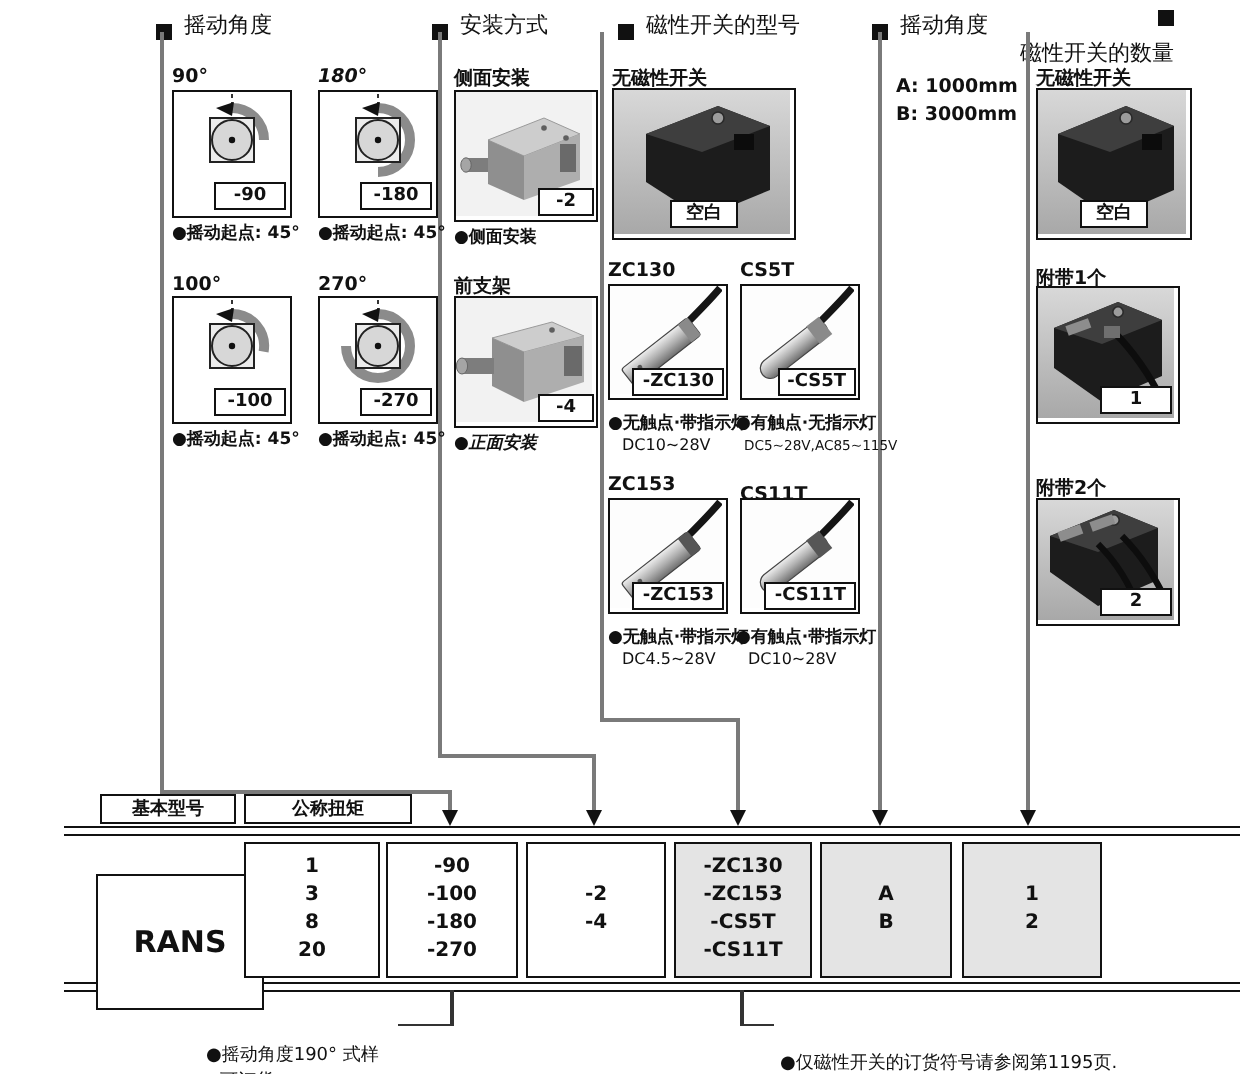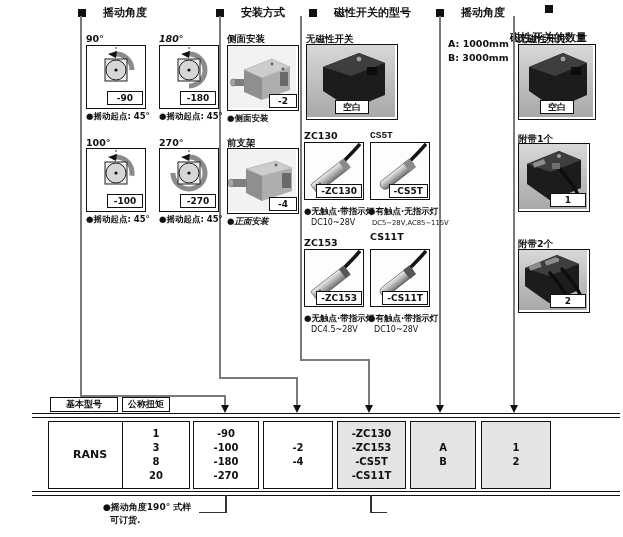--- a/index.html
+++ b/index.html
@@ -1,19 +1,19 @@
 <!DOCTYPE html>
 <html><head>
 <meta charset="utf-8">
 <style>
   html,body{margin:0;padding:0;background:#ffffff;}
   .canvas{position:relative;width:623px;height:537px;background:#fff;
           font-family:"DejaVu Sans","Liberation Sans",sans-serif;color:#111;overflow:hidden;}
-  .colhead{position:absolute;top:5px;display:flex;align-items:center;gap:17px;
-           font-size:11px;font-weight:bold;white-space:nowrap;}
+  .colhead{position:absolute;top:5px;display:flex;align-items:flex-end;gap:6px;
+           font-size:11px;font-weight:normal;white-space:nowrap;}
   .sq{width:8px;height:8px;background:#111;display:inline-block;flex:0 0 auto;}
   .vline{position:absolute;width:2px;background:#7a7a7a;}
   .hline{position:absolute;height:2px;background:#7a7a7a;}
   .arrow{position:absolute;width:0;height:0;border-left:4px solid transparent;
          border-right:4px solid transparent;border-top:8px solid #111;}
   .optlabel{position:absolute;font-size:9.5px;font-weight:bold;white-space:nowrap;}
   .optbox{position:absolute;border:1px solid #111;background:#fff;}
   .codebox{position:absolute;border:1px solid #111;background:#fff;font-size:9px;
            font-weight:bold;text-align:center;line-height:12px;padding:0 4px;white-space:nowrap;}
   .note{position:absolute;font-size:8.5px;font-weight:bold;white-space:nowrap;}
@@ -21,21 +21,21 @@
   .volt.small{font-size:6.8px;}
   .cell{position:absolute;top:421px;height:68px;border:1.5px solid #111;background:#fff;
         display:flex;flex-direction:column;align-items:center;justify-content:center;
         font-size:10px;font-weight:bold;line-height:14px;box-sizing:border-box;}
   .cell.shaded{background:#e4e4e4;}
   .dline{position:absolute;left:32px;width:588px;height:3px;
          border-top:1.5px solid #111;border-bottom:1.5px solid #111;}
   .thead{position:absolute;top:397px;height:15px;border:1px solid #111;font-size:9px;
          font-weight:bold;display:flex;align-items:center;justify-content:center;box-sizing:border-box;}
   .fline{position:absolute;background:#333;}
-  .foot{position:absolute;font-size:9px;font-weight:bold;white-space:nowrap;}
+  .foot{position:absolute;font-size:9px;font-weight:normal;white-space:nowrap;margin-top:20px;}
   svg{display:block;}
 </style>
 </head>
 <body>
 
 <div class="canvas">
 
   <div class="colhead" style="left:78px;">
     <span class="sq"></span>
     <span>摇动角度</span>
@@ -201,21 +201,21 @@
         <rect x="4" y="27" width="42" height="11" rx="1.5" fill="url(#gm1)" stroke="#444" stroke-width="0.6"></rect>
         <rect x="40" y="27" width="6" height="11" fill="#8a8a8a"></rect>
         <circle cx="12" cy="32" r="1.2" fill="#555"></circle>
       </g>
     </svg>
     <div class="codebox" style="right:1px;bottom:1px;">-ZC130</div>
   </div>
   <div class="note" style="left:304px;top:206px;">●无触点·带指示灯</div>
   <div class="volt" style="left:311px;top:218px;">DC10~28V</div>
 
-  <div class="optlabel" style="left:370px;top:130px;font-family:Liberation Mono, monospace;">CS5T</div>
+  <div class="optlabel" style="left:370px;top:130px;">CS5T</div>
   <div class="optbox" style="left:370px;top:142px;width:58px;height:56px;">
     <svg width="56" height="54" viewBox="0 0 56 54">
       <rect width="56" height="54" fill="#fdfdfd"></rect>
       <path d="M38,19 C44,13 50,7 55,1" stroke="#151515" stroke-width="3.6" fill="none"></path>
       <g transform="rotate(-38 26 32)">
         <rect x="6" y="27" width="40" height="10" rx="5" fill="url(#gm1)" stroke="#444" stroke-width="0.6"></rect>
         <rect x="38" y="26.5" width="8" height="11" fill="#8a8a8a"></rect>
       </g>
     </svg>
     <div class="codebox" style="right:1px;bottom:1px;">-CS5T</div>
@@ -232,21 +232,21 @@
         <rect x="4" y="27" width="42" height="11" rx="1.5" fill="url(#gm1)" stroke="#444" stroke-width="0.6"></rect>
         <rect x="40" y="27" width="6" height="11" fill="#565656"></rect>
         <circle cx="12" cy="32" r="1.2" fill="#555"></circle>
       </g>
     </svg>
     <div class="codebox" style="right:1px;bottom:1px;">-ZC153</div>
   </div>
   <div class="note" style="left:304px;top:313px;">●无触点·带指示灯</div>
   <div class="volt" style="left:311px;top:325px;">DC4.5~28V</div>
 
-  <div class="optlabel" style="left:370px;top:231px;">CS11T</div>
+  <div class="optlabel" style="left:370px;top:242px;">CS11T</div>
   <div class="optbox" style="left:370px;top:249px;width:58px;height:56px;">
     <svg width="56" height="54" viewBox="0 0 56 54">
       <rect width="56" height="54" fill="#fdfdfd"></rect>
       <path d="M38,19 C44,13 50,7 55,1" stroke="#151515" stroke-width="3.6" fill="none"></path>
       <g transform="rotate(-38 26 32)">
         <rect x="6" y="27" width="40" height="10" rx="5" fill="url(#gm1)" stroke="#444" stroke-width="0.6"></rect>
         <rect x="38" y="26.5" width="8" height="11" fill="#565656"></rect>
       </g>
     </svg>
     <div class="codebox" style="right:1px;bottom:1px;">-CS11T</div>
@@ -292,26 +292,26 @@
       <circle cx="38" cy="10" r="2.6" fill="#9c9c9c" stroke="#2a2a2a" stroke-width="0.8"></circle>
       <rect x="10" y="14" width="12" height="5" transform="rotate(-20 16 16)" fill="#8d8d8d"></rect>
       <rect x="26" y="9" width="12" height="5" transform="rotate(-20 32 11)" fill="#8d8d8d"></rect>
       <path d="M30,22 C40,32 46,42 50,54" stroke="#0d0d0d" stroke-width="3.2" fill="none"></path>
       <path d="M42,18 C52,28 58,38 64,50" stroke="#0d0d0d" stroke-width="3.2" fill="none"></path>
     </svg>
     <div class="codebox" style="right:3px;bottom:4px;min-width:26px;">2</div>
   </div>
 
   <div class="thead" style="left:50px;width:68px;">基本型号</div>
-  <div class="thead" style="left:122px;width:48px;">公称扭矩</div>
+  <div class="thead" style="left:122px;width:84px;">公称扭矩</div>
 
   <div class="dline" style="top:413px;"></div>
   <div class="dline" style="top:491px;"></div>
 
-  <div class="cell" style="left:48px;width:84px;font-size:11px;">
+  <div class="cell" style="left:48px;width:84px;font-size:15px;margin-top:16px;">
     <span>RANS</span>
   </div>
   <div class="cell" style="left:122px;width:68px;">
     <span>1</span>
     <span>3</span>
     <span>8</span>
     <span>20</span>
   </div>
   <div class="cell" style="left:193px;width:66px;">
     <span>-90</span>
@@ -338,14 +338,15 @@
     <span>2</span>
   </div>
 
   <div class="fline" style="left:225px;top:495px;width:1.5px;height:18px;"></div>
   <div class="fline" style="left:199px;top:511.5px;width:27px;height:1.5px;"></div>
   <div class="foot" style="left:103px;top:501px;">●摇动角度190° 式样</div>
   <div class="foot" style="left:110px;top:514px;">可订货.</div>
 
   <div class="fline" style="left:370px;top:495px;width:1.5px;height:18px;"></div>
   <div class="fline" style="left:370px;top:511.5px;width:17px;height:1.5px;"></div>
+  <div class="foot" style="left:390px;top:505px;">●仅磁性开关的订货符号请参阅第1195页.</div>
 
 </div>
 
 </body></html>

